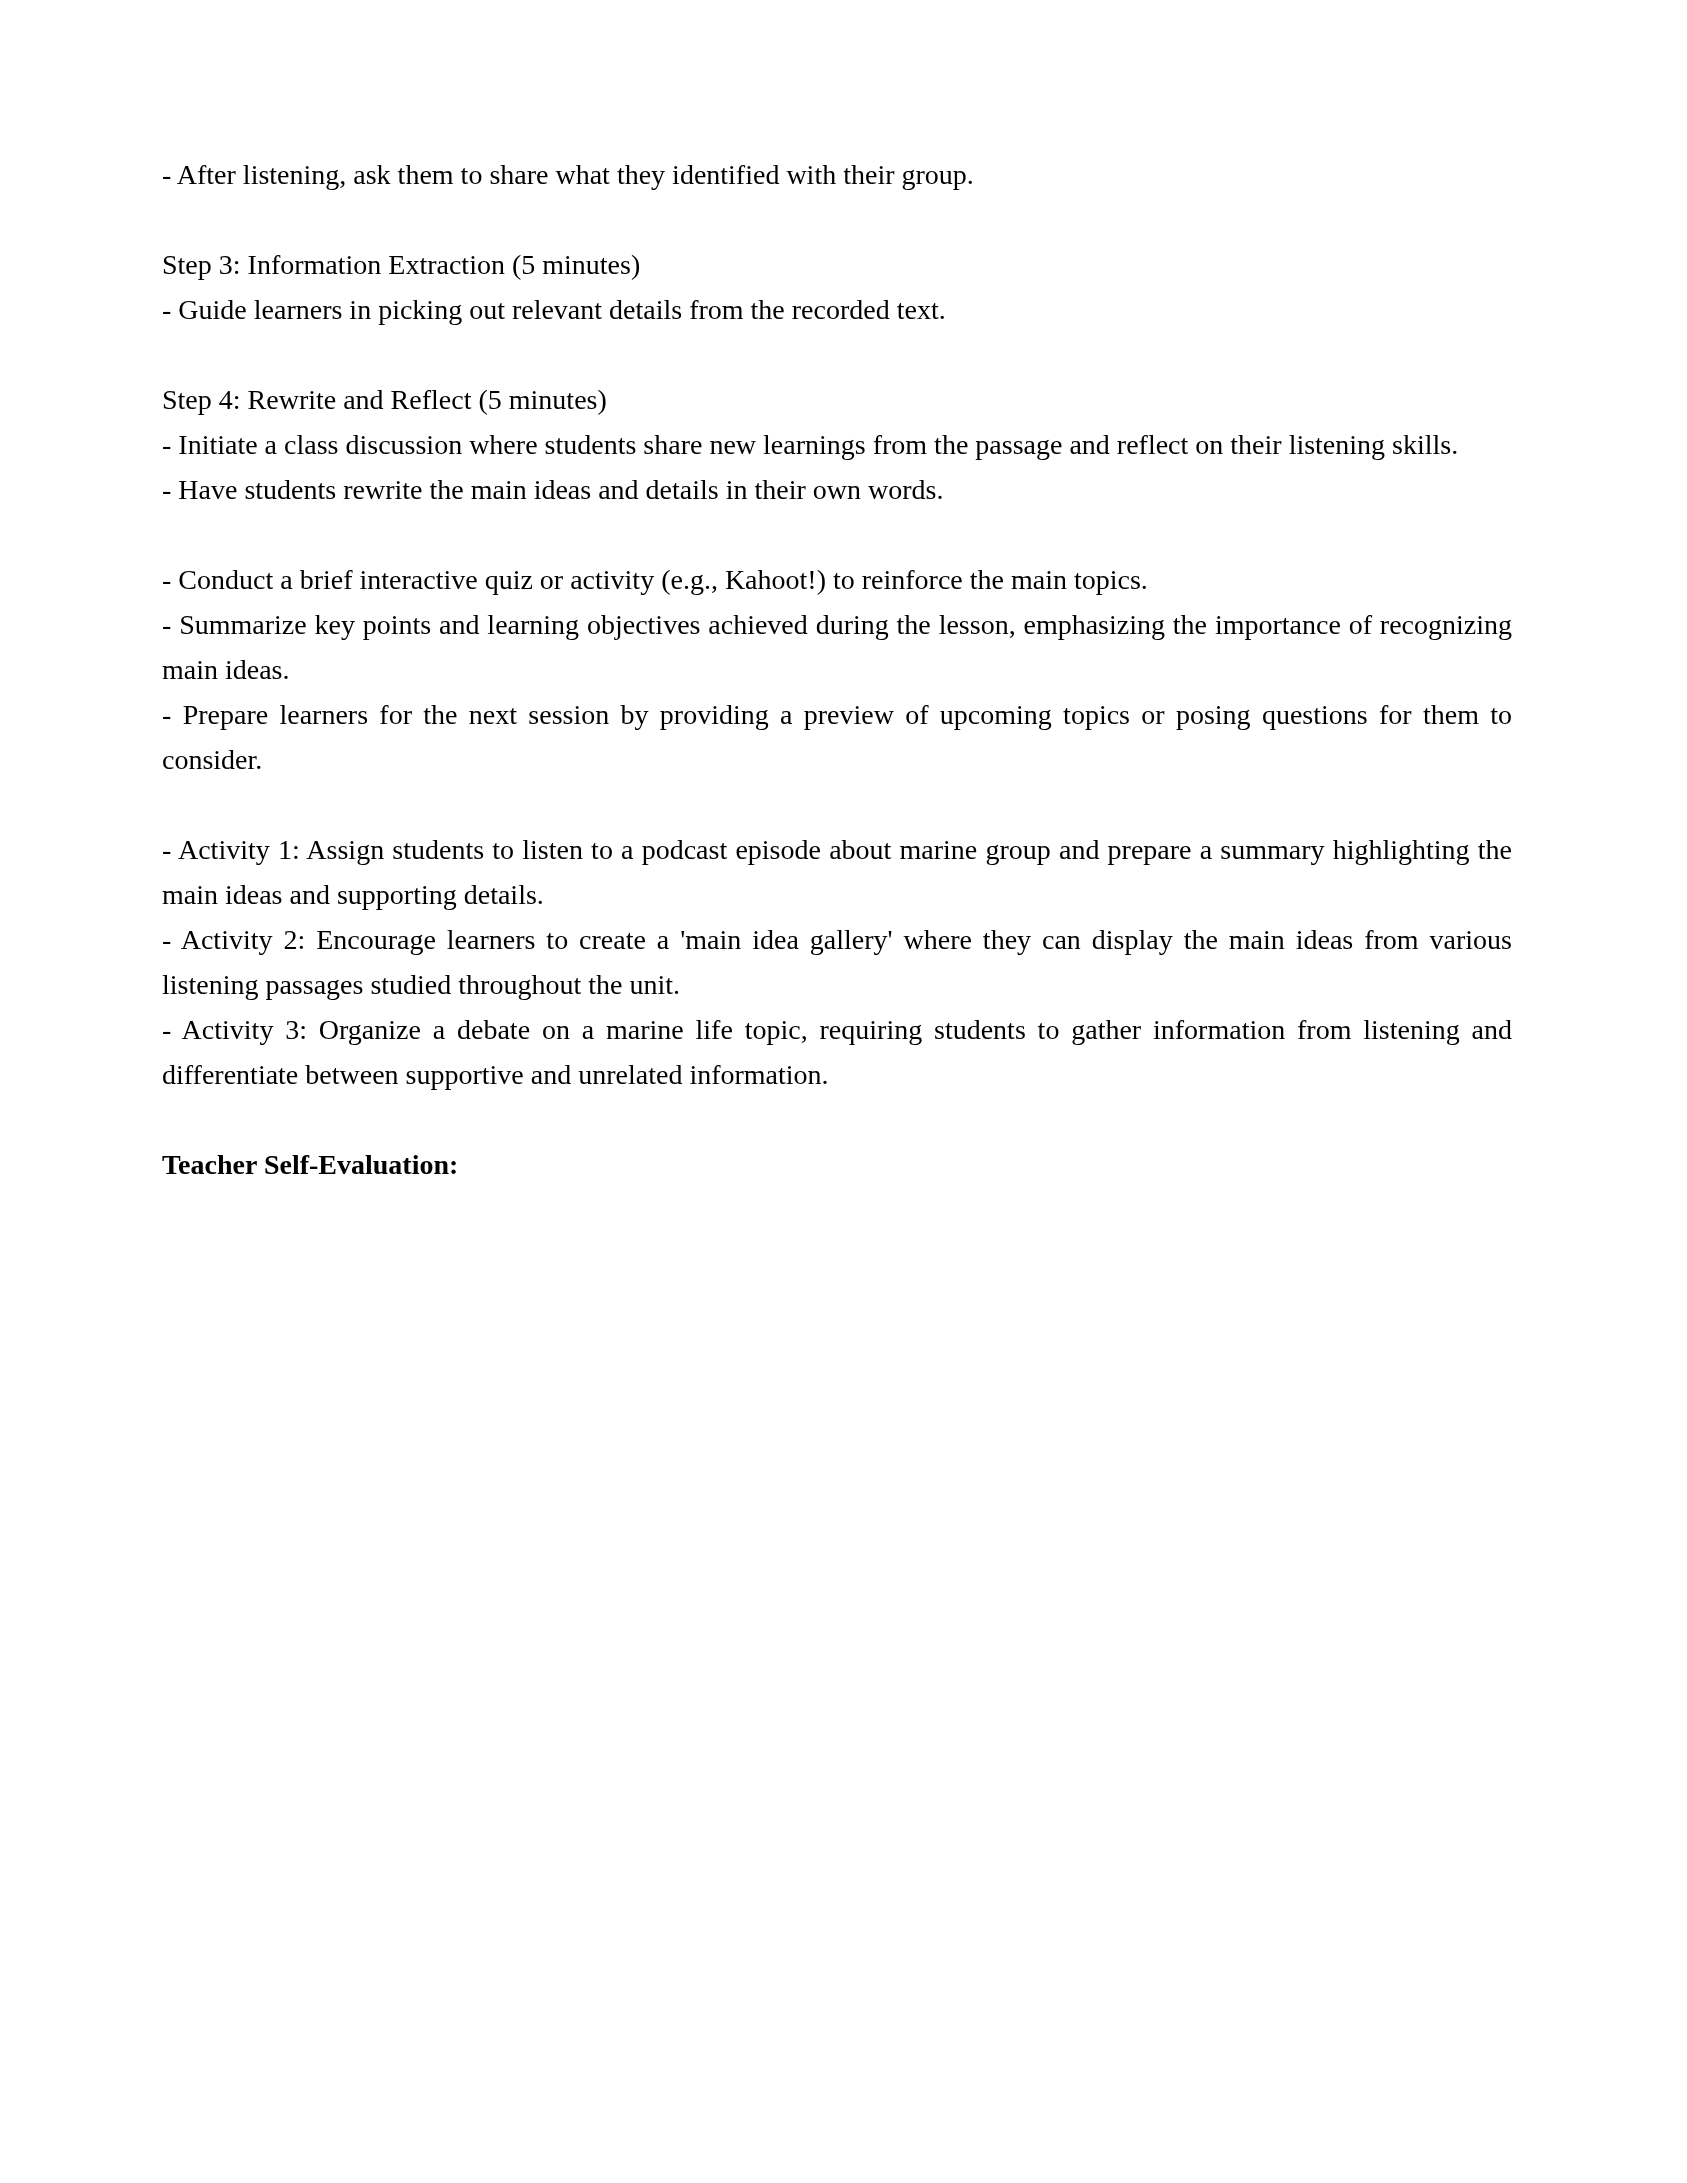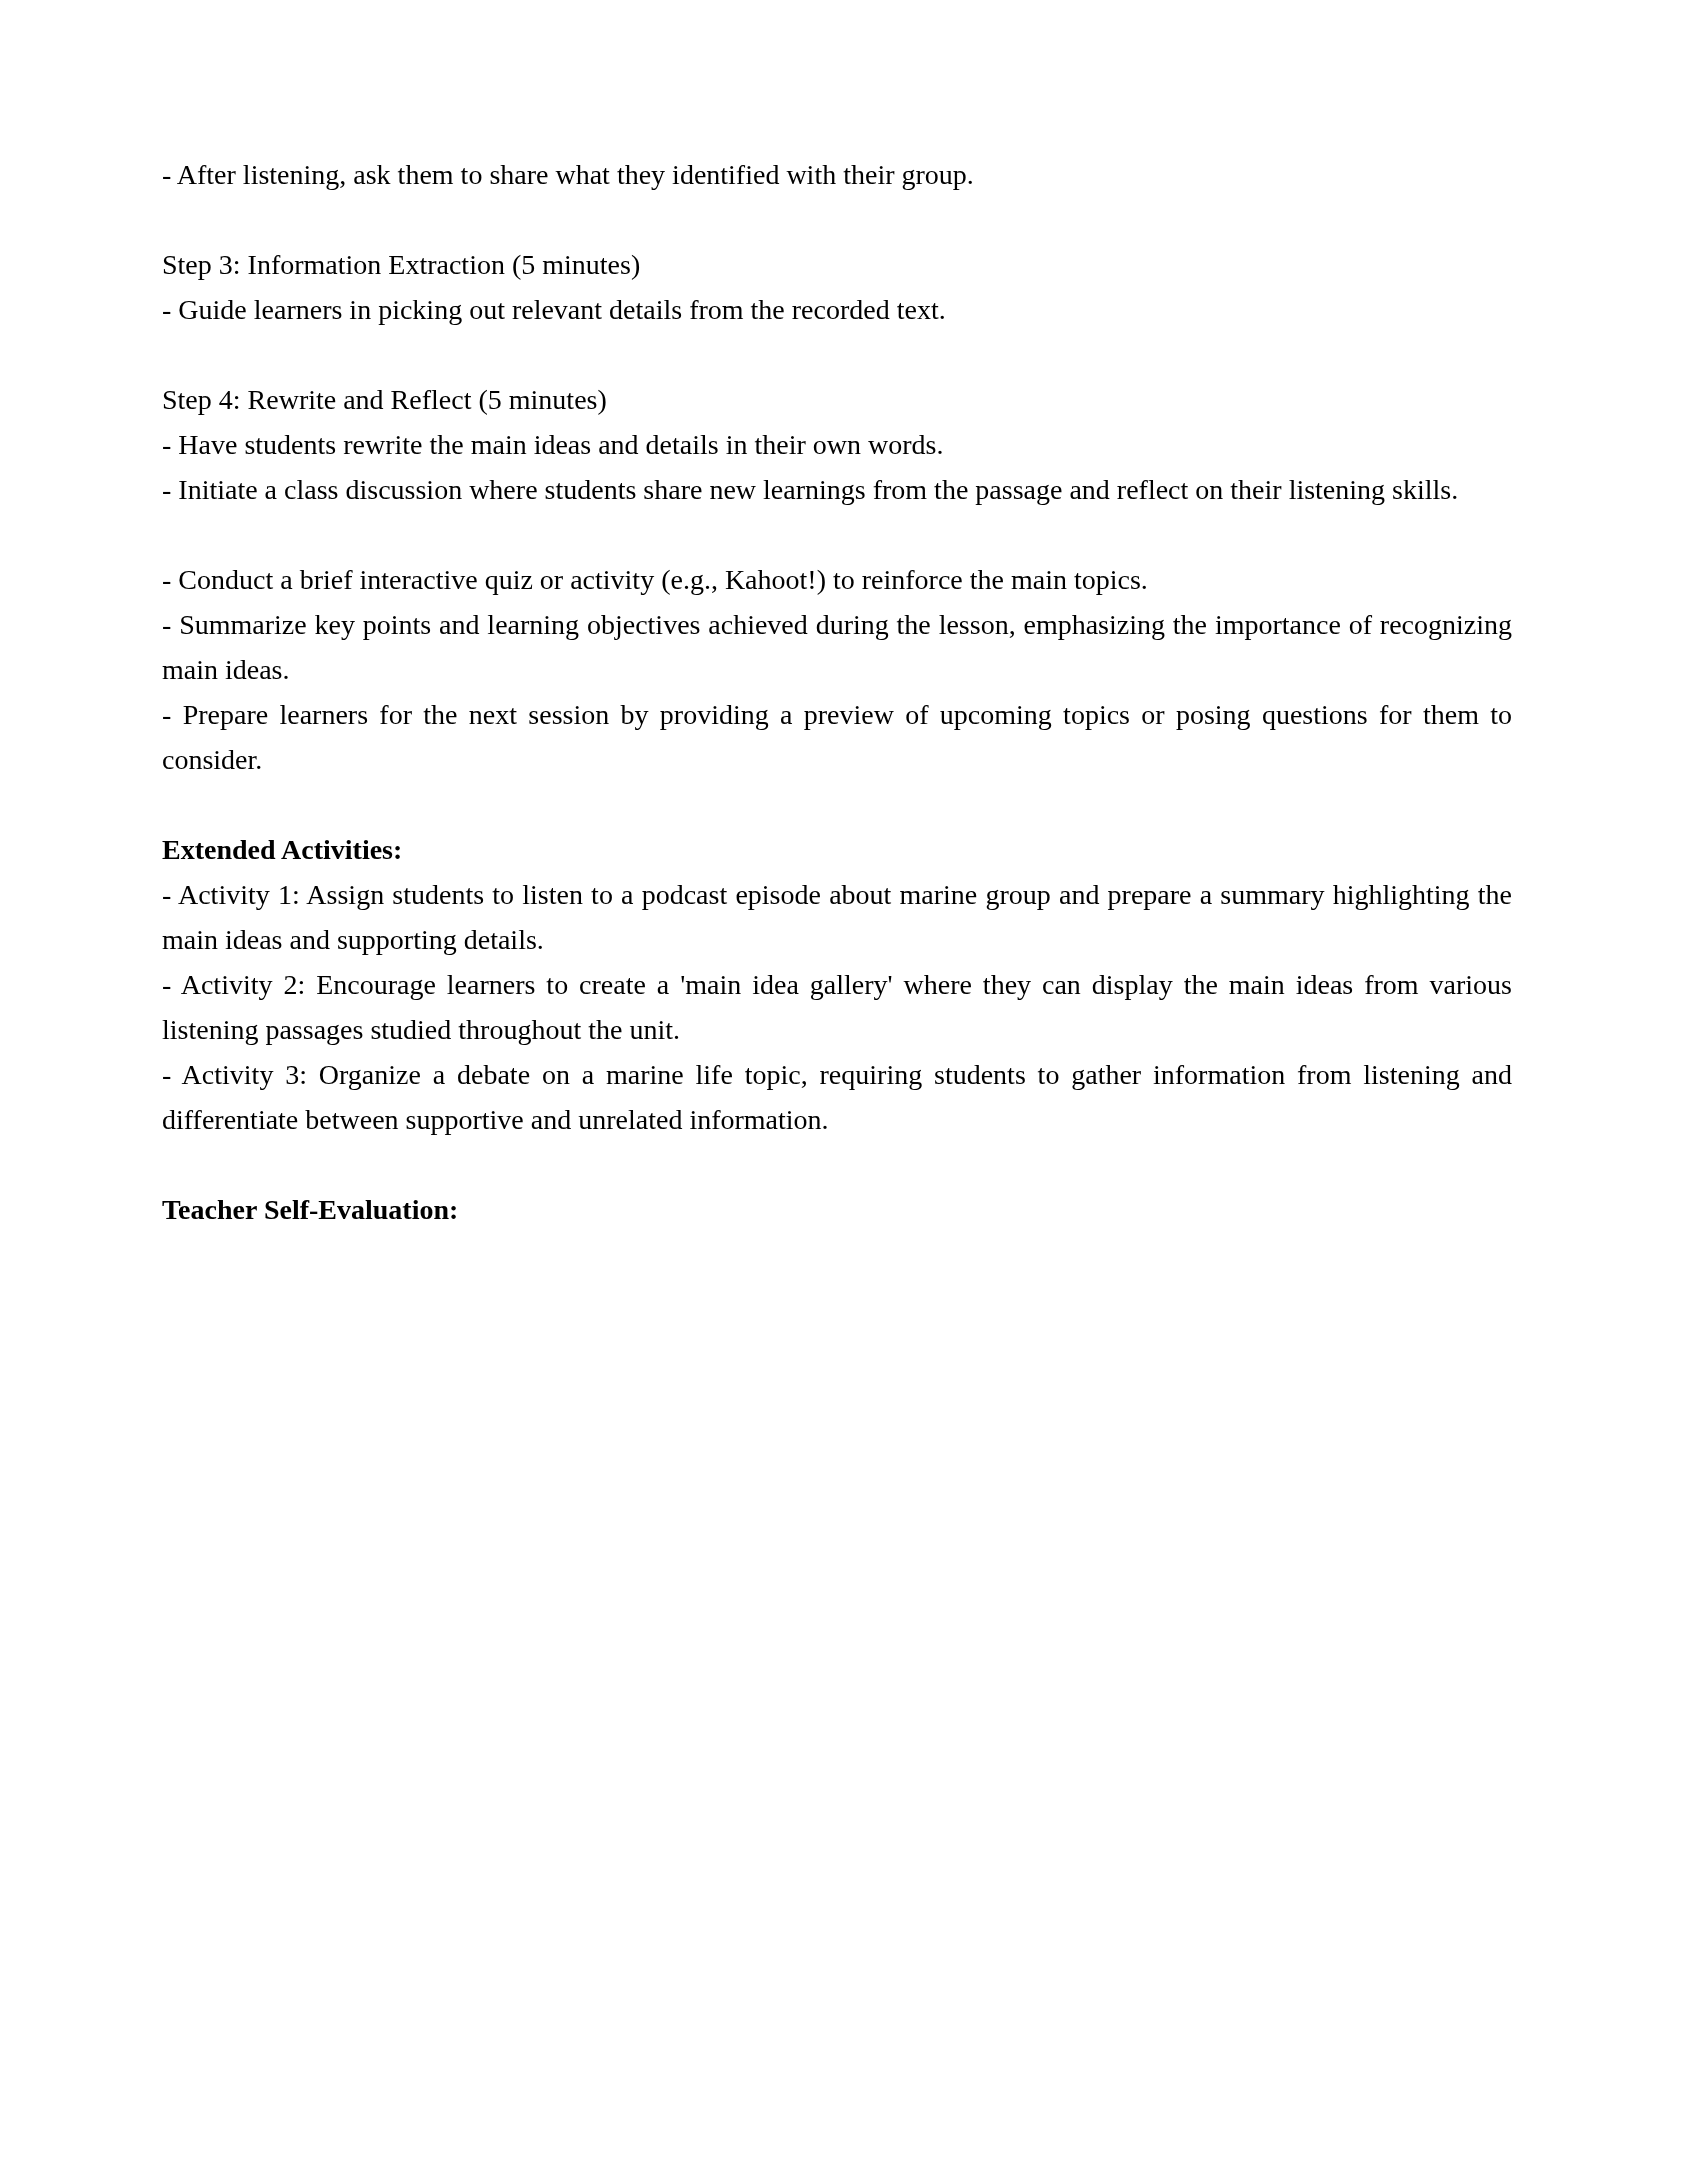--- a/index.html
+++ b/index.html
@@ -61,36 +61,35 @@
 
     <p class="para nojustify"><span class="b">Step 3:</span><span> Information Extraction (5 minutes)</span></p>
 
     <p class="para nojustify">- Guide learners in picking out relevant details from the recorded text.</p>
 
 
     <div class="gap"></div>
 
     <p class="para nojustify"><span class="b">Step 4</span><span>: Rewrite and Reflect (5 minutes)</span></p>
 
+    <p class="para">- Initiate a class discussion where students share new learnings from the passage and reflect on their listening skills.</p>
+
     <p class="para nojustify">- Have students rewrite the main ideas and details in their own words.</p>
-
-    <p class="para">- Initiate a class discussion where students share new learnings from the passage and reflect on their listening skills.</p>
 
     <div class="gap"></div>
 
 
     <p class="para nojustify">- Conduct a brief interactive quiz or activity (e.g., Kahoot!) to reinforce the main topics.</p>
 
     <p class="para">- Summarize key points and learning objectives achieved during the lesson, emphasizing the importance of recognizing main ideas.</p>
 
     <p class="para">- Prepare learners for the next session by providing a preview of upcoming topics or posing questions for them to consider.</p>
 
     <div class="gap"></div>
 
-    <h1 class="heading">Extended Activities:</h1>
 
     <p class="para">- Activity 1: Assign students to listen to a podcast episode about marine group and prepare a summary highlighting the main ideas and supporting details.</p>
 
     <p class="para">- Activity 2: Encourage learners to create a 'main idea gallery' where they can display the main ideas from various listening passages studied throughout the unit.</p>
 
     <p class="para">- Activity 3: Organize a debate on a marine life topic, requiring students to gather information from listening and differentiate between supportive and unrelated information.</p>
 
     <div class="gap"></div>
 
     <h1 class="heading">Teacher Self-Evaluation:</h1>

